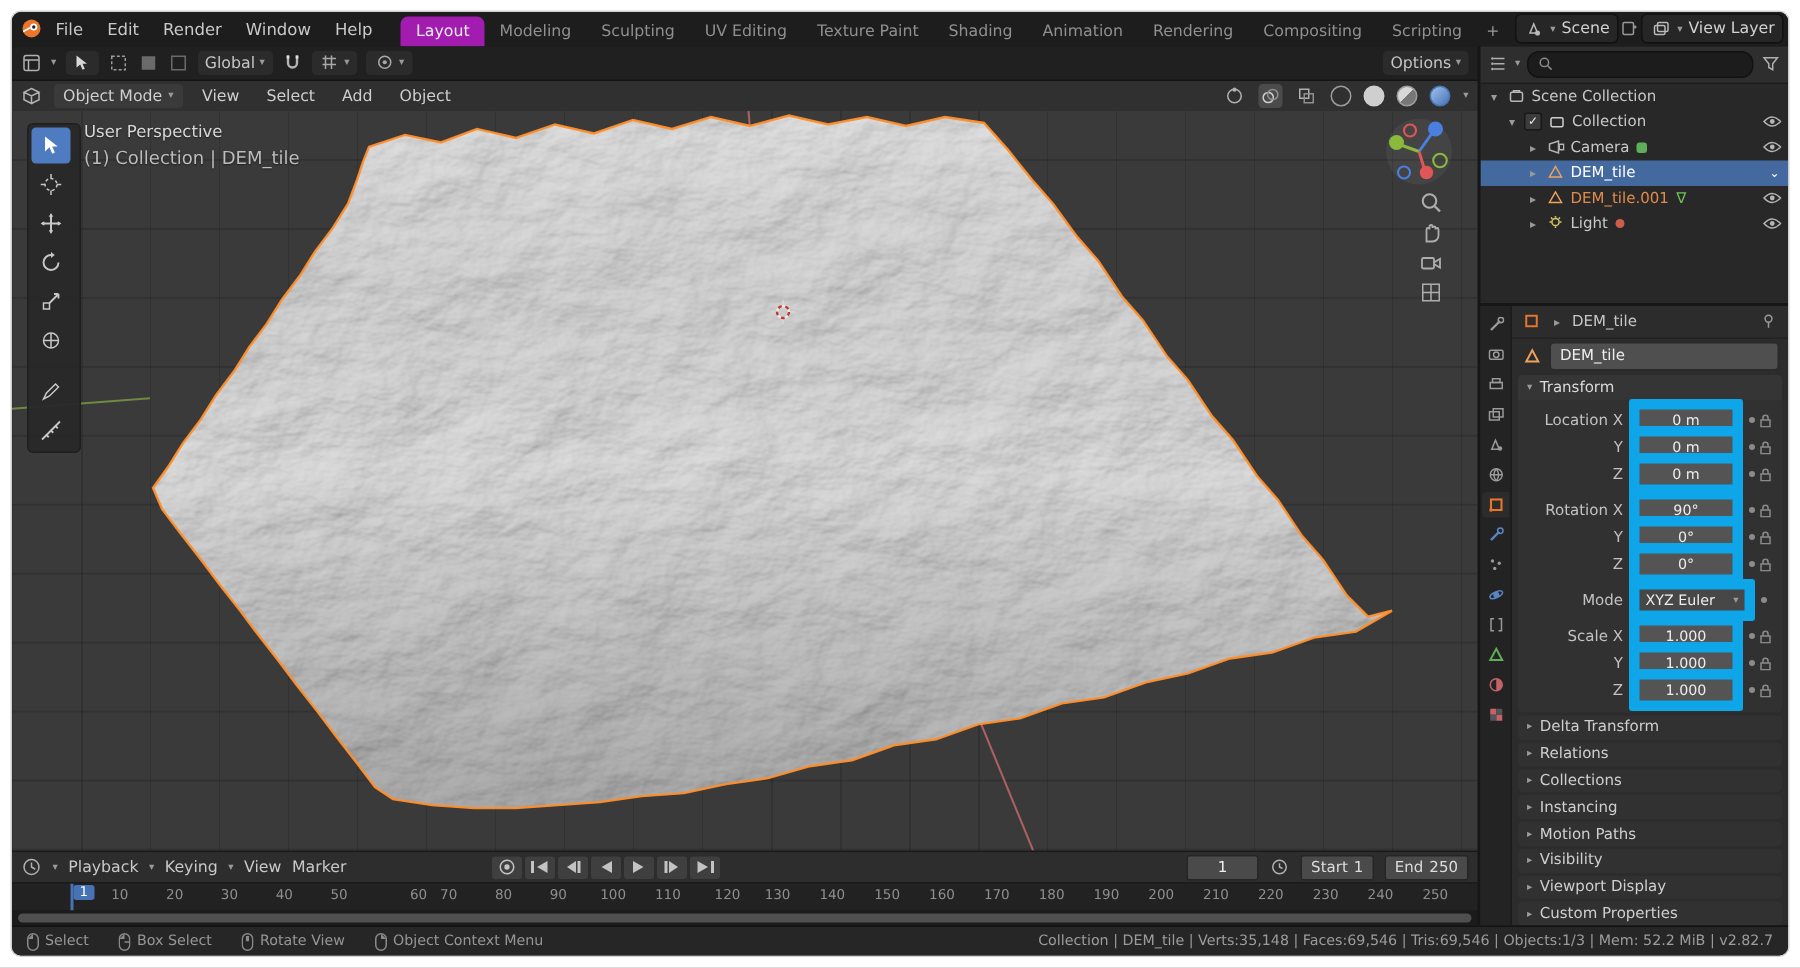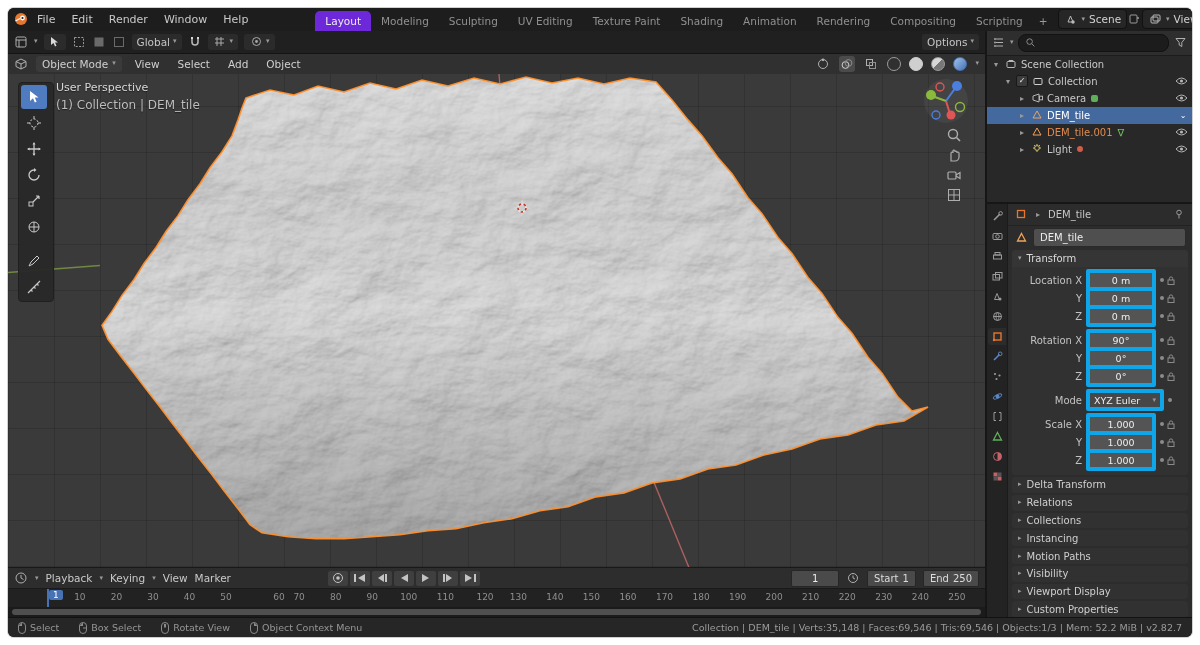--- a/index.html
+++ b/index.html
@@ -6,21 +6,21 @@
   .page{position:relative;width:1200px;height:645px;background:#ffffff;overflow:hidden;}
   .app{position:absolute;left:8px;top:8px;width:1184px;height:629px;background:#161616;border-radius:6px;overflow:hidden;display:flex;flex-direction:column;box-shadow:0 0 0 1px #d0d0d0;}
   .grow{flex:1 1 auto;}
   .nosel{white-space:nowrap;overflow:hidden;}
 
   
   .topbar{height:24px;background:#1d1d1d;display:flex;align-items:center;padding:0 6px;gap:2px;font-size:11px;color:#c9c9c9;}
   .menu-item{padding:2px 7px;border-radius:3px;color:#c9c9c9;}
   .tabs{display:flex;align-items:flex-end;height:100%;margin-left:10px;}
   .wtab{padding:4px 10px 4px;font-size:10.5px;color:#909090;border-radius:5px 5px 0 0;}
-  .wtab.active{background:#6d28d9;color:#ececec;margin-left:48px;}
+  .wtab.active{background:#a21caf;color:#ececec;}
   .wtab.plus{color:#9a9a9a;padding:4px 6px;}
   .pill{display:flex;align-items:center;background:#262626;border:1px solid #111;border-radius:4px;height:18px;padding:0 5px;gap:4px;font-size:10.5px;color:#d2d2d2;}
   .caret{font-size:7px;color:#9a9a9a;line-height:1;}
   .xbtn{color:#9a9a9a;font-size:9px;}
 
   
   .main{flex:1 1 auto;display:flex;gap:2px;min-height:0;}
   .left{width:977px;display:flex;flex-direction:column;min-height:0;}
   .rightcol{flex:1 1 auto;display:flex;flex-direction:column;gap:2px;min-height:0;}
 
@@ -76,21 +76,21 @@
   .ptab.active{background:#2c2c2c;}
   .pmain{flex:1;display:flex;flex-direction:column;font-size:10px;color:#c6c6c6;min-width:0;overflow:hidden;}
   .pbread{height:24px;display:flex;align-items:center;gap:5px;padding:0 6px;border-bottom:1px solid #222;}
   .pname{height:26px;display:flex;align-items:center;gap:5px;padding:0 6px;}
   .namefield{flex:1;height:17px;background:#4f4f4f;border:1px solid #2a2a2a;border-radius:3px;display:flex;align-items:center;gap:5px;padding:0 6px;color:#ededed;}
   .panelhead{height:19px;display:flex;align-items:center;gap:5px;padding:0 6px;background:#353535;border-radius:3px 3px 0 0;margin:2px 4px 0;color:#dadada;}
   .panelbody{background:#313131;margin:0 4px;border-radius:0 0 3px 3px;padding:4px 4px 6px;}
   .trow{height:18px;display:flex;align-items:center;gap:4px;}
   .trow.gapt{margin-top:6px;}
   .tlabel{flex:0 0 66px;text-align:right;color:#c2c2c2;}
-  .tfield{flex:0 0 62px;height:14px;background:#545454;border:4px solid #0ea5e9;border-radius:2px;color:#eeeeee;display:flex;align-items:center;justify-content:center;font-size:9.5px;}
+  .tfield{flex:0 0 62px;height:14px;background:#545454;border:7px solid #0ea5e9;border-radius:2px;color:#eeeeee;display:flex;align-items:center;justify-content:center;font-size:9.5px;}
   .tfield.drop{background:#474747;justify-content:space-between;padding:0 4px;}
   .deco{display:flex;align-items:center;gap:3px;color:#8b8b8b;}
   .dot{width:4px;height:4px;border-radius:50%;background:#8b8b8b;}
   .section{height:18px;display:flex;align-items:center;gap:5px;padding:0 6px;background:#313131;border-radius:3px;margin:2px 4px 0;color:#cfcfcf;}
 
   
   .tlheader{height:20px;background:#2d2d2d;display:flex;align-items:center;gap:7px;padding:0 6px;font-size:10.5px;color:#c9c9c9;border-top:1px solid #191919;}
   .transport{display:flex;align-items:center;gap:2px;margin-left:90px;}
   .tbtn{width:20px;height:15px;background:#3f3f3f;border-radius:2px;display:flex;align-items:center;justify-content:center;}
   .framefield{width:46px;height:15px;background:#4a4a4a;border:1px solid #262626;border-radius:2px;color:#ededed;display:flex;align-items:center;justify-content:center;font-size:10px;}

